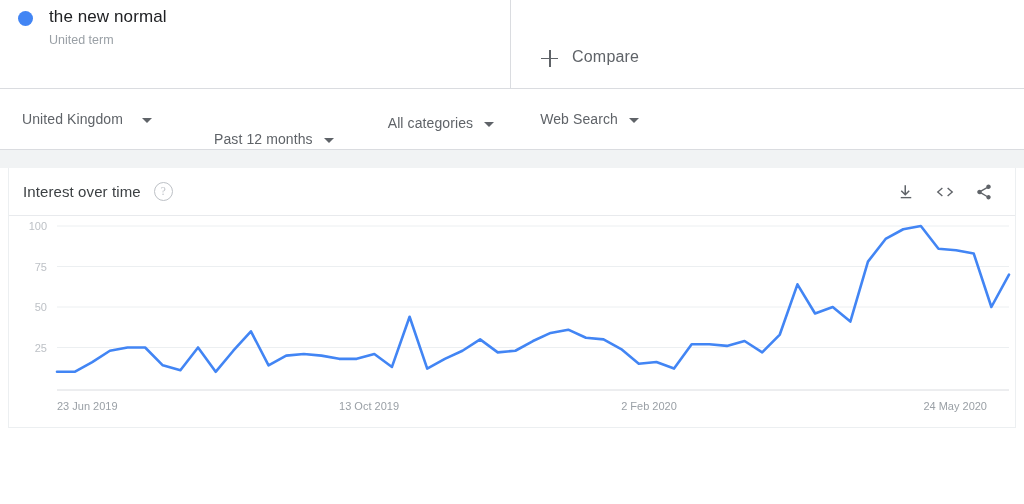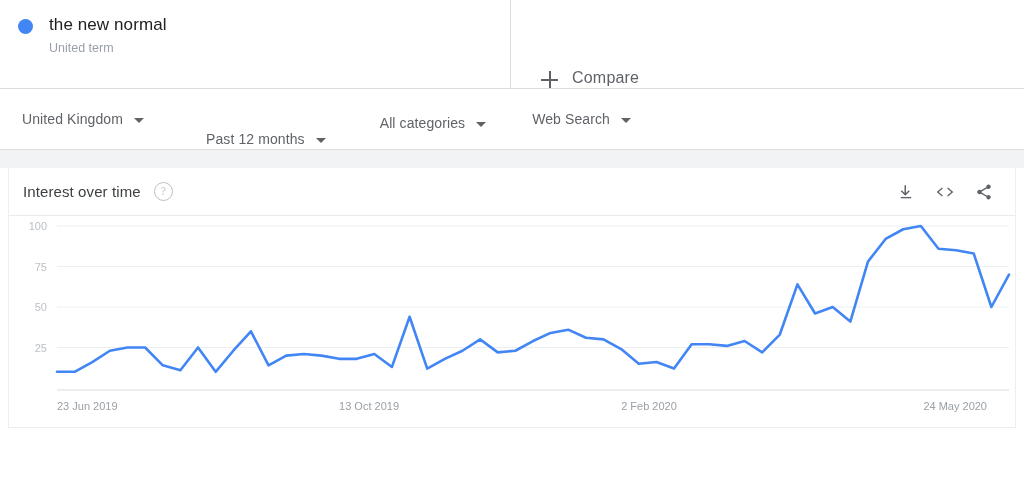--- a/index.html
+++ b/index.html
@@ -22,21 +22,21 @@
     background: #ffffff;
     border-bottom: 1px solid #dadce0;
     box-sizing: border-box;
   }
   .term-card {
     width: 511px;
     box-sizing: border-box;
     border-right: 1px solid #dadce0;
     display: flex;
     align-items: flex-start;
-    padding: 14px 0 0 18px;
+    padding: 6px 0 0 18px;
   }
   .term-dot {
     width: 15px;
     height: 15px;
     border-radius: 50%;
     background: #4285f4;
     margin-top: 5px;
     margin-right: 16px;
     flex: none;
   }
@@ -50,21 +50,21 @@
   }
   .term-sub {
     font-size: 12.5px;
     line-height: 18px;
     color: #9aa0a6;
     margin-top: 3px;
   }
   .compare-card {
     flex: 1;
     display: flex;
-    align-items: flex-end;
+    align-items: center;
     padding: 26px 0 0 30px;
     cursor: pointer;
   }
   .plus-icon {
     position: relative;
     width: 17px;
     height: 17px;
     margin-right: 14px;
     margin-top: 2px;
     flex: none;
@@ -104,21 +104,21 @@
     letter-spacing: .1px;
   }
   .caret {
     width: 0; height: 0;
     border-left: 5px solid transparent;
     border-right: 5px solid transparent;
     border-top: 5px solid #5f6368;
     margin-left: 11px;
     margin-top: 2px;
   }
-  .f0 { margin-left: 22px; }
+  .f0 { margin-left: 22px; gap: 8px; }
   .f1 { margin-left: 62px; margin-top: 40px; }
   .f2 { margin-left: 54px; margin-top: 8px; }
   .f3 { margin-left: 46px; }
 
   
   .gray-band {
     height: 18px;
     background: #f1f3f4;
   }
 

